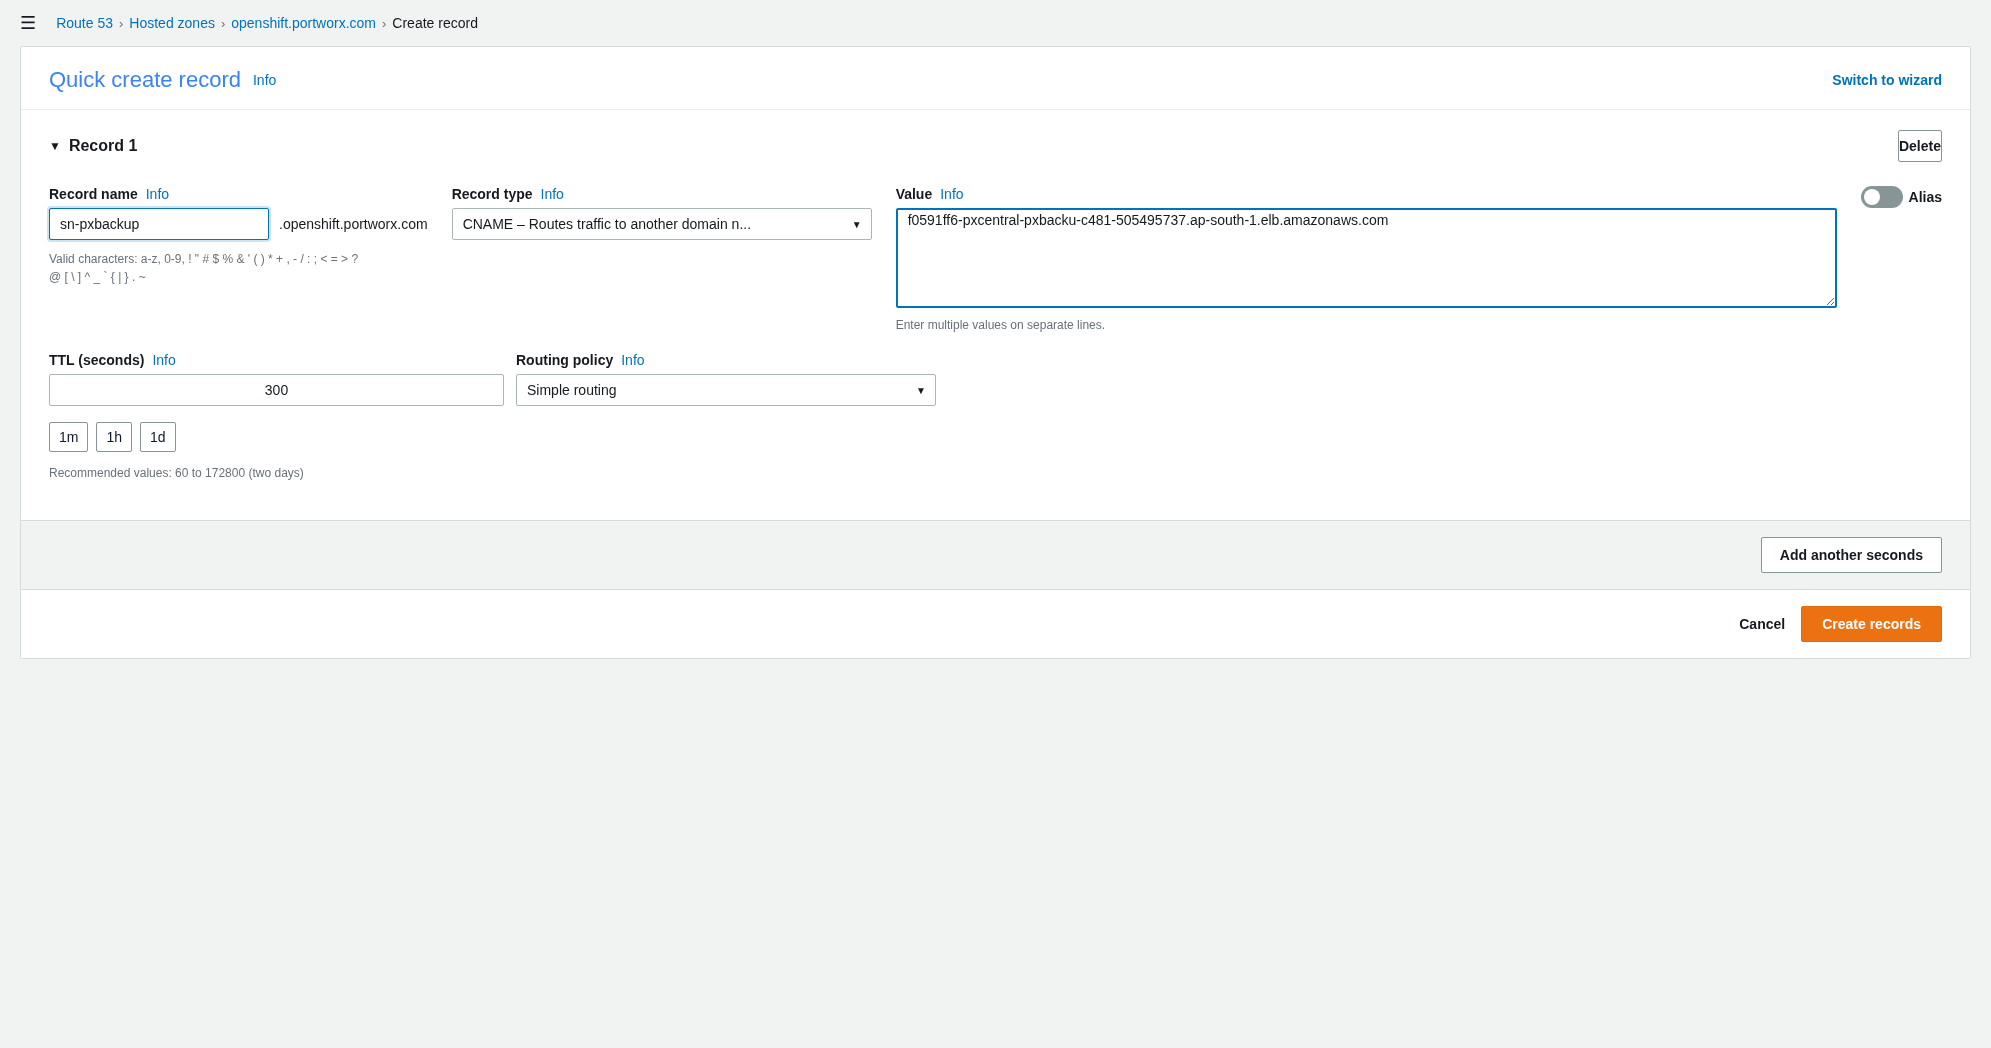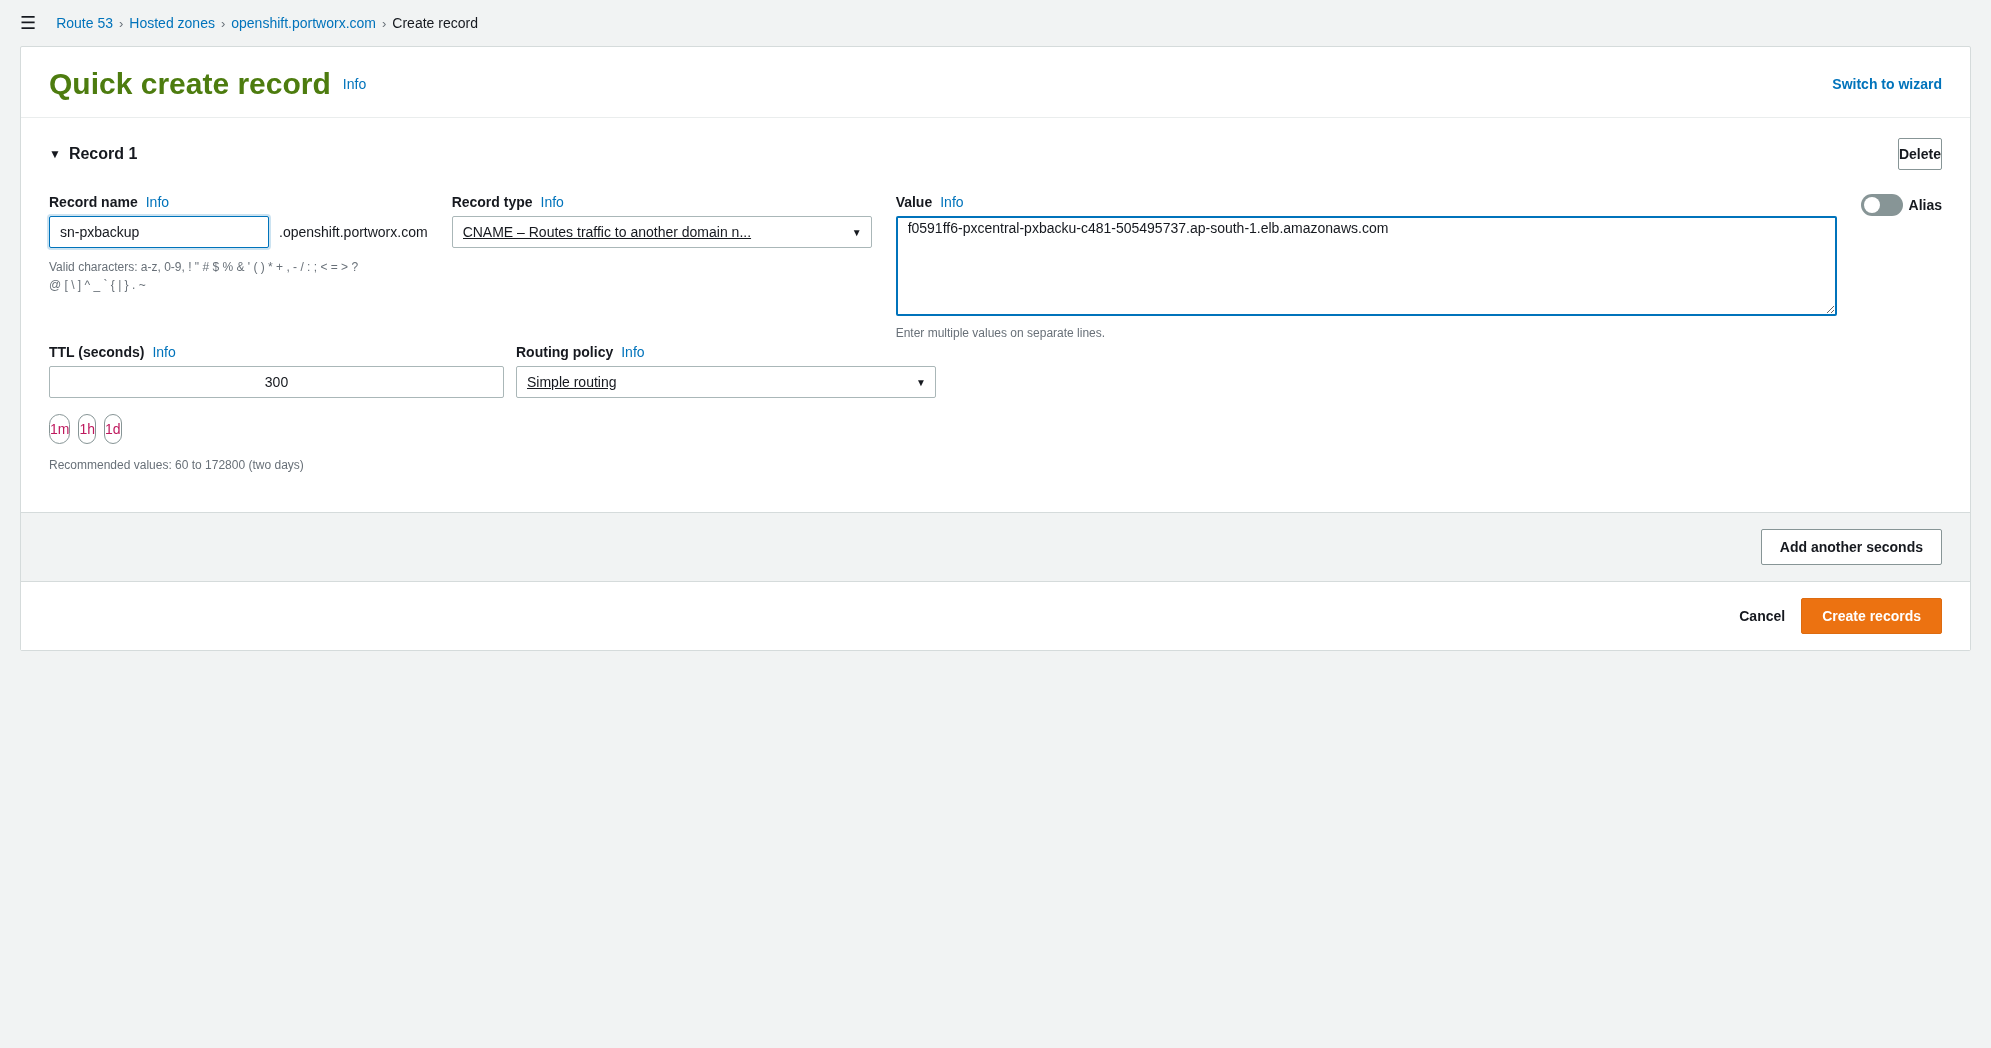--- a/index.html
+++ b/index.html
@@ -50,23 +50,23 @@
       align-items: center;
       padding: 20px 28px 16px 28px;
       border-bottom: 1px solid #eaeded;
     }
     .page-header-left {
       display: flex;
       align-items: center;
       gap: 12px;
     }
     .page-title {
-      font-size: 30px;
-      font-weight: 700;
-      color: #4d7c0f;
+      font-size: 22px;
+      font-weight: 400;
+      color: #3b82f6;
     }
     .info-link {
       color: #0073bb;
       font-size: 14px;
       cursor: pointer;
       text-decoration: none;
     }
     .switch-to-wizard {
       color: #0073bb;
       font-size: 14px;
@@ -103,21 +103,21 @@
       padding: 7px 0;
       font-size: 14px;
       border-radius: 2px;
       cursor: pointer;
       font-weight: 600;
     }
 
     .form-row {
       display: flex;
       gap: 24px;
-      margin-bottom: 4px;
+      margin-bottom: 20px;
       align-items: flex-start;
     }
 
     .form-group {
       display: flex;
       flex-direction: column;
       gap: 6px;
     }
     .form-group-record-name {
       flex: 0 0 320px;
@@ -175,21 +175,20 @@
       padding: 7px 32px 7px 10px;
       font-size: 14px;
       width: 100%;
       background: #ffffff;
       color: #16191f;
       cursor: pointer;
       appearance: none;
       -webkit-appearance: none;
       outline: none;
       position: relative;
-      text-decoration: underline;
     }
     .select-wrapper {
       position: relative;
       width: 100%;
     }
     .select-wrapper::after {
       content: '▼';
       position: absolute;
       right: 10px;
       top: 50%;
@@ -281,24 +280,24 @@
     }
 
     .quick-btns {
       display: flex;
       gap: 8px;
       margin-top: 10px;
     }
     .quick-btn {
       border: 1px solid #879596;
       background: #ffffff;
-      color: #be185d;
-      padding: 6px 0;
-      font-size: 14px;
-      border-radius: 12px;
+      color: #0f172a;
+      padding: 6px 9px;
+      font-size: 14px;
+      border-radius: 2px;
       cursor: pointer;
       font-weight: 400;
     }
 
     .recommended-text {
       color: #687078;
       font-size: 12px;
       margin-top: 8px;
     }
 

